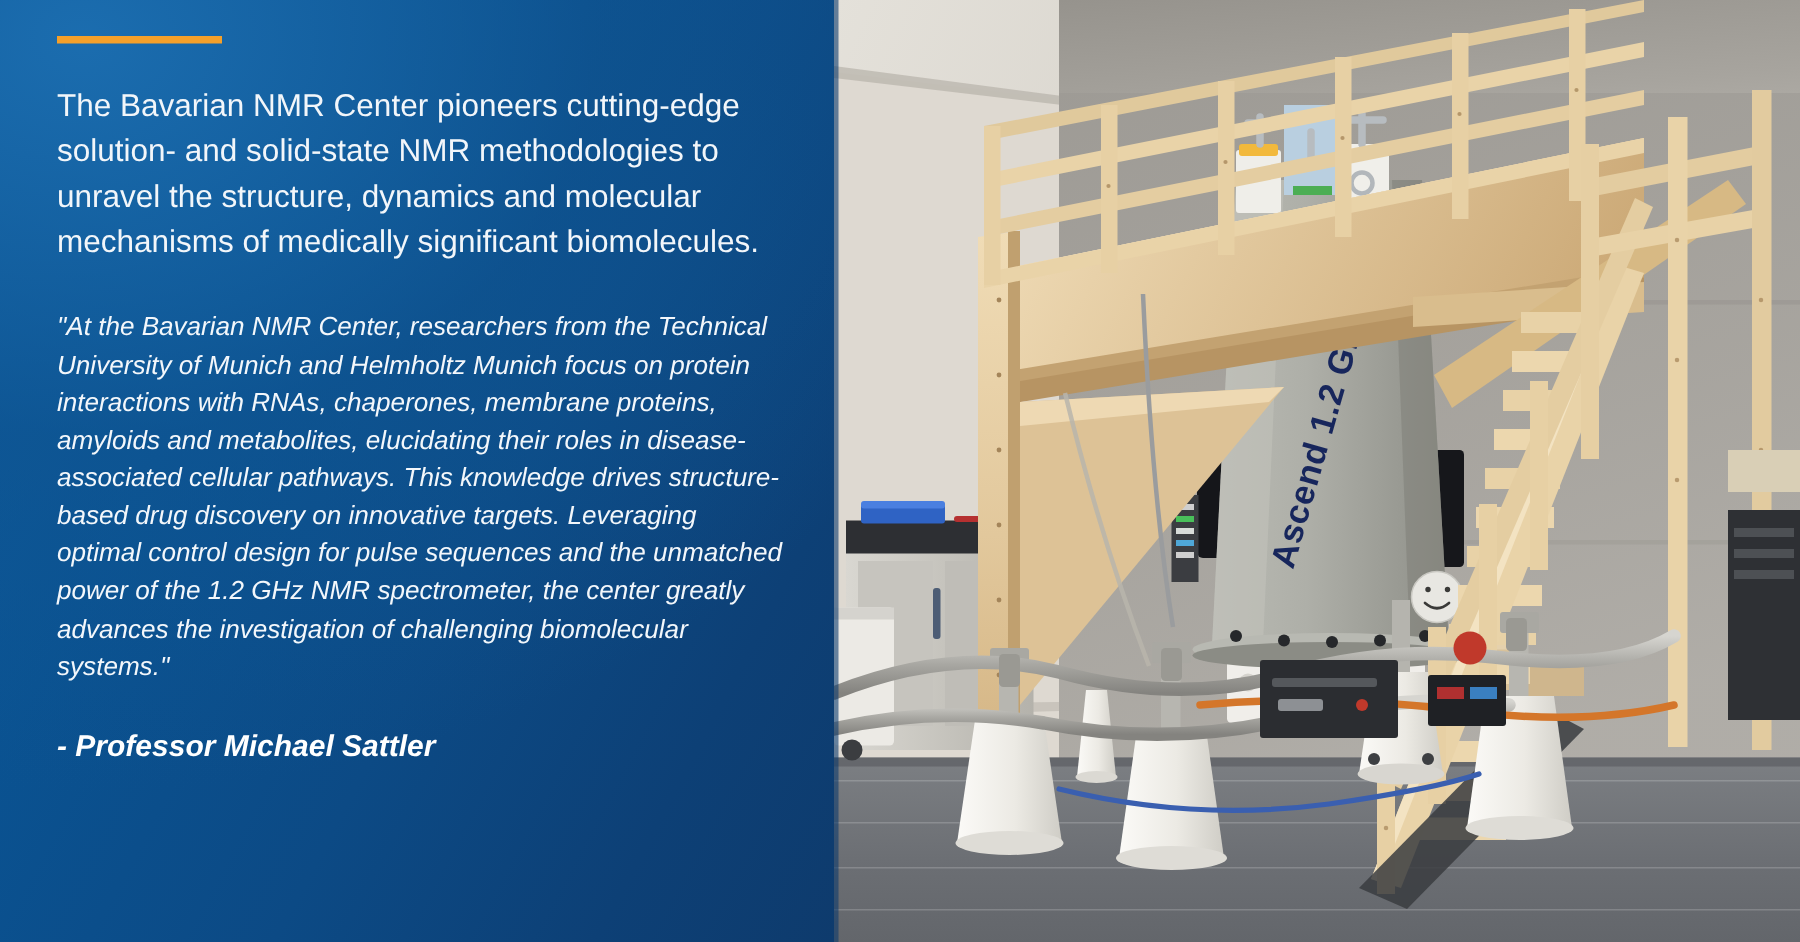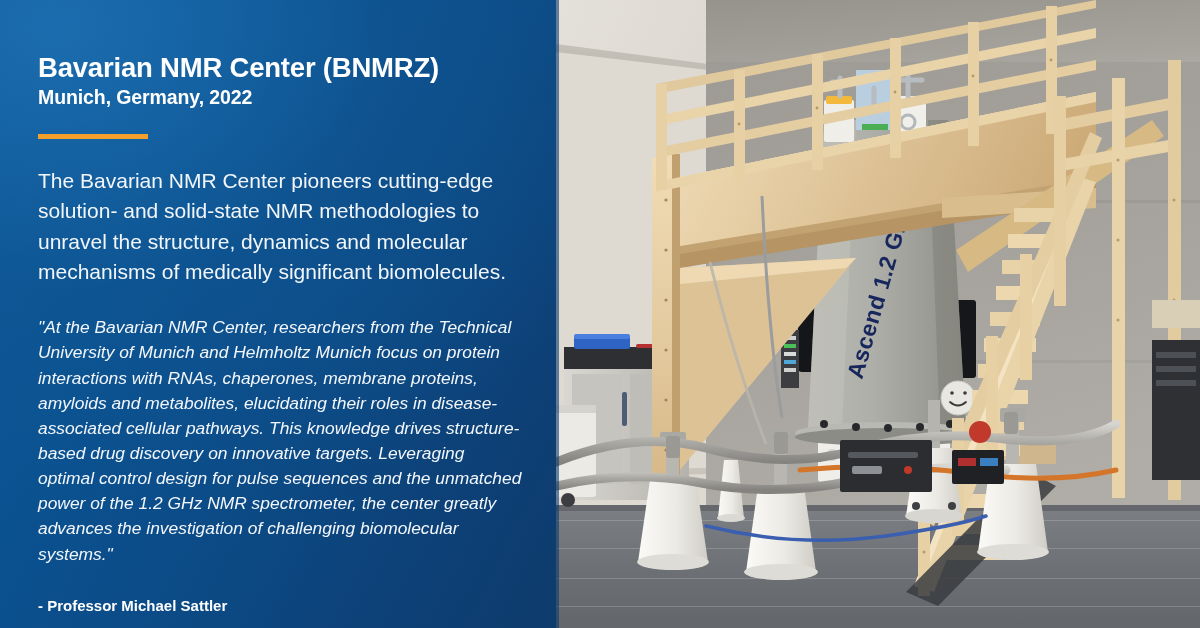--- a/index.html
+++ b/index.html
@@ -56,47 +56,42 @@
     font-size:17.4px;
     line-height:1.445;
     font-style:italic;
     max-width:486px;
     font-weight:400;
   }
 
   .attribution{
     margin:30px 0 0 0;
     color:#ffffff;
-    font-size:15px;
+    font-size:20px;
     font-weight:bold;
+    font-style:italic;
   }
 
   
   .photo{
     position:relative;
     width:644px;height:628px;flex:0 0 644px;
     overflow:hidden;
     background:#8d8f8c;
   }
   .photo svg{display:block;width:644px;height:628px;}
 </style>
 </head>
 <body>
 
 <div class="poster">
 
   <div class="panel">
     <div class="panel-inner">
 
-      <div class="hl-wrap">
-        <h1 class="headline">
-          <span class="l1">Bavarian NMR Center (BNMRZ)</span>
-          <span class="l2">Munich, Germany, 2022</span>
-        </h1>
-      </div>
 
       <hr class="rule">
 
       <p class="body-text">The Bavarian NMR Center pioneers cutting-edge solution- and solid-state NMR methodologies to unravel the structure, dynamics and molecular mechanisms of medically significant biomolecules.</p>
 
       <p class="quote">"At the Bavarian NMR Center, researchers from the Technical University of Munich and Helmholtz Munich focus on protein interactions with RNAs, chaperones, membrane proteins, amyloids and metabolites, elucidating their roles in disease-associated cellular pathways. This knowledge drives structure-based drug discovery on innovative targets. Leveraging optimal control design for pulse sequences and the unmatched power of the 1.2 GHz NMR spectrometer, the center greatly advances the investigation of challenging biomolecular systems."</p>
 
       <p class="attribution"> - Professor Michael Sattler</p>
 
     </div>

